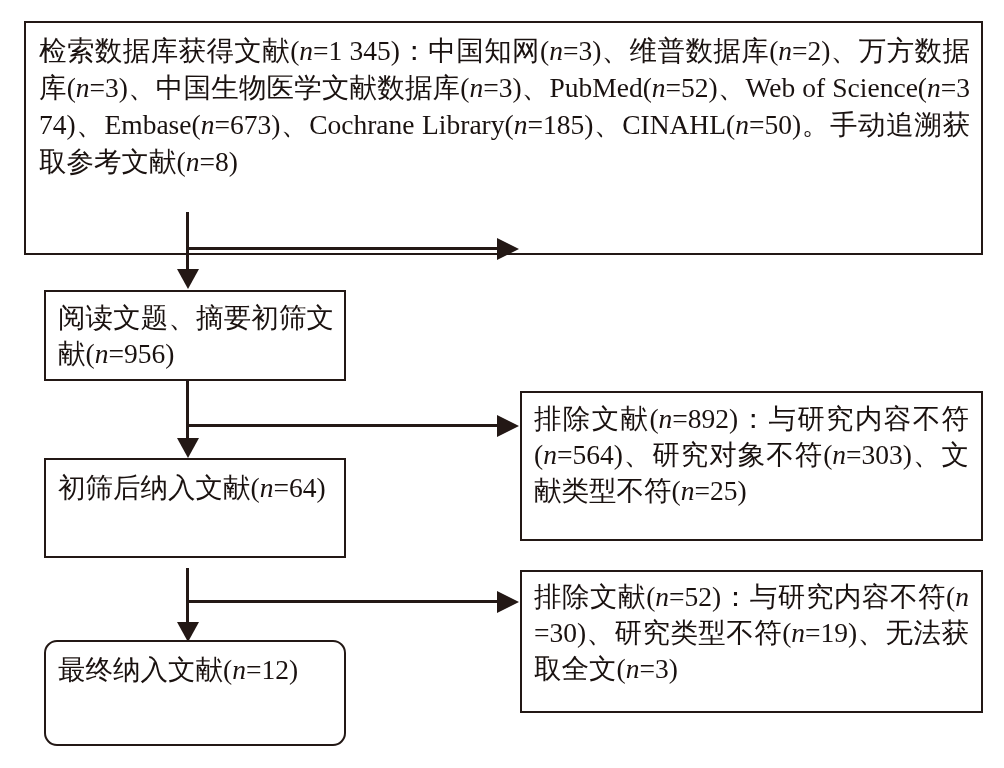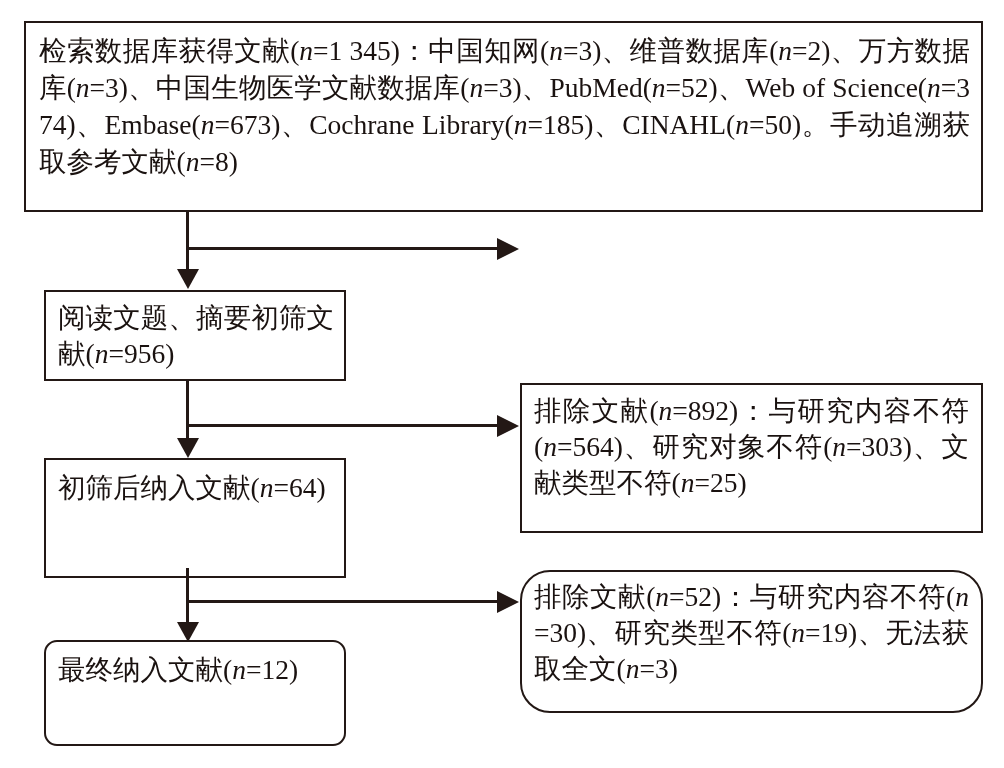--- a/index.html
+++ b/index.html
@@ -35,59 +35,58 @@
     line-height: 1.30;
     letter-spacing: 0px;
     text-align: justify;
     text-justify: inter-character;
     word-break: break-all;
     white-space: pre-wrap;
   }
   
   #box-search {
     left: 24px; top: 21px;
-    width: 959px; height: 191px;
+    width: 959px; height: 234px;
     padding: 10px 11px 8px 13px;
   }
   #box-search .txt { font-size: 27.5px; line-height: 1.345; }
 
   
   #box-screen-title {
     left: 44px; top: 290px;
     width: 302px; height: 91px;
     padding: 8px 10px 6px 12px;
   }
   #box-after-screen {
     left: 44px; top: 458px;
-    width: 302px; height: 120px;
+    width: 302px; height: 100px;
     padding: 10px 6px 6px 12px;
   }
   #box-final {
     left: 44px; top: 640px;
     width: 302px; height: 106px;
     padding: 10px 10px 6px 12px;
     border-radius: 13px;
   }
 
   
   #box-dedup {
     left: 520px; top: 228px;
     width: 463px; height: 58px;
     padding: 6px 10px 4px 12px;
   }
   #box-excl-1 {
-    left: 520px; top: 383px;
+    left: 520px; top: 391px;
     width: 463px; height: 150px;
     padding: 8px 12px 6px 12px;
   }
   #box-excl-2 {
     left: 520px; top: 570px;
     width: 463px; height: 143px;
     padding: 7px 12px 6px 12px;
-    border-radius: 30px;
   }
 
   
   .vline {
     position: absolute;
     width: 3px;
     background: #231815;
   }
   .hline {
     position: absolute;

